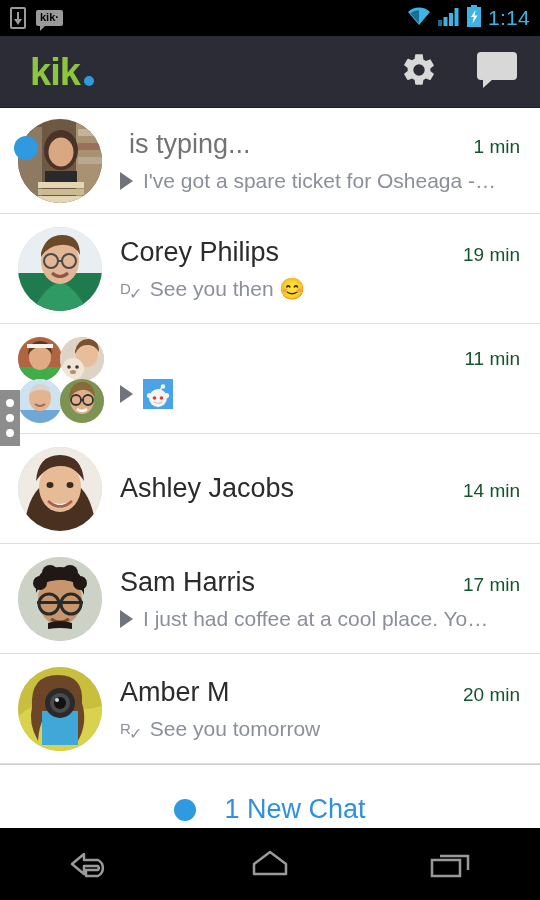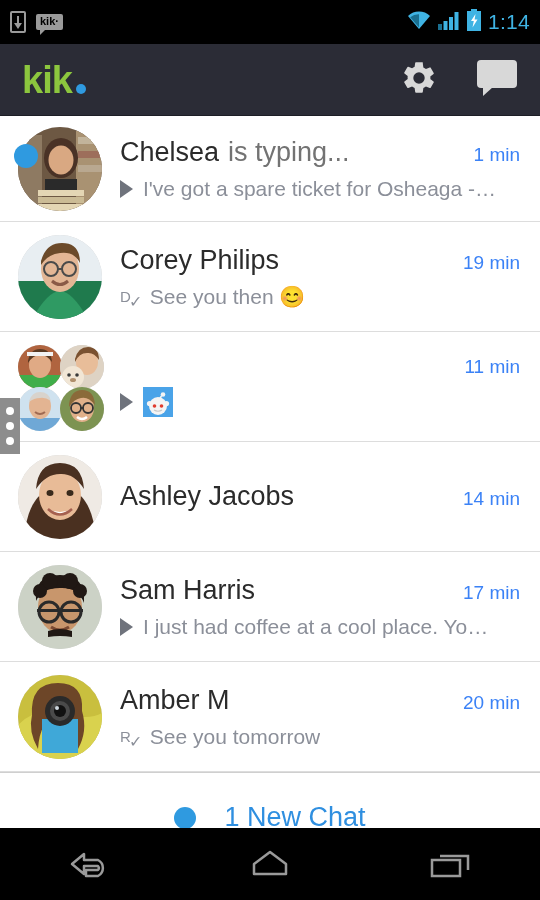--- a/index.html
+++ b/index.html
@@ -6,21 +6,21 @@
   html,body { width:540px; height:900px; }
   body {
     font-family:"Liberation Sans", sans-serif;
     background:#ffffff;
     overflow:hidden;
     position:relative;
   }
 
   
   .statusbar {
-    height:44px; background:#000000;
+    height:36px; background:#000000;
     display:flex; align-items:center; justify-content:space-between;
     padding:0 10px;
   }
   .sb-left { display:flex; align-items:center; gap:10px; }
   .sb-right { display:flex; align-items:center; gap:6px; }
   .ic-download {
     width:16px; height:22px; border:2px solid #9a9a9a; border-radius:2px;
     position:relative;
   }
   .ic-download::after {
@@ -42,21 +42,21 @@
     content:""; position:absolute; left:4px; bottom:-5px;
     width:0; height:0;
     border-left:5px solid #9a9a9a; border-bottom:5px solid transparent;
   }
   .sb-time { color:#3fb3e3; font-size:21px; letter-spacing:0.3px; }
 
   
   .appbar {
     height:72px; background:#2b2c36;
     display:flex; align-items:center; justify-content:space-between;
-    padding:0 22px 0 22px;
+    padding:0 22px 0 30px;
     border-bottom:1px solid #1d1e26;
   }
   .logo { display:flex; align-items:flex-end; }
   .logo-text {
     color:#8cc63e; font-size:38px; font-weight:bold;
     letter-spacing:-1px; line-height:1;
   }
   .logo-dot {
     width:10px; height:10px; border-radius:50%;
     background:#2f9ae0; margin-left:4px; margin-bottom:5px;
@@ -82,21 +82,21 @@
     width:24px; height:24px; border-radius:50%;
     background:#2f9ae0; z-index:3;
   }
   .row-body { flex:1; min-width:0; padding-left:14px; }
   .row-top { display:flex; align-items:baseline; }
   .name {
     font-size:27px; color:#2b2b2b; white-space:nowrap;
     overflow:hidden; text-overflow:ellipsis;
   }
   .typing { font-size:27px; color:#737373; margin-left:9px; white-space:nowrap; }
-  .time { font-size:19px; color:#3b82f6; margin-left:auto; padding-left:10px; white-space:nowrap; }
+  .time { font-size:19px; color:#14532d; margin-left:auto; padding-left:10px; white-space:nowrap; }
   .row-bottom { display:flex; align-items:center; margin-top:9px; gap:10px; }
   .snippet {
     font-size:21px; color:#8b8f99; white-space:nowrap;
     overflow:hidden; text-overflow:ellipsis;
   }
   .status-play {
     width:0; height:0; flex:0 0 auto;
     border-top:9px solid transparent; border-bottom:9px solid transparent;
     border-left:13px solid #6f737c;
   }
@@ -223,21 +223,20 @@
           <ellipse cx="43" cy="33" rx="12.5" ry="14.5" fill="#d9a882"></ellipse>
           <rect x="27" y="52" width="32" height="16" fill="#2a2a2a"></rect>
           <rect x="20" y="63" width="46" height="6" fill="#e4d6b4"></rect>
           <rect x="20" y="70" width="46" height="6" fill="#cbbb95"></rect>
           <rect x="20" y="77" width="46" height="7" fill="#e4d6b4"></rect>
         </svg>
       </div>
     </div>
     <div class="row-body">
       <div class="row-top">
-        <span class="name">Chelsea</span>
         <span class="typing">is typing...</span>
         <span class="time">1 min</span>
       </div>
       <div class="row-bottom">
         <span class="status-play"></span>
         <span class="snippet">I've got a spare ticket for Osheaga -…</span>
       </div>
     </div>
   </div>
 

